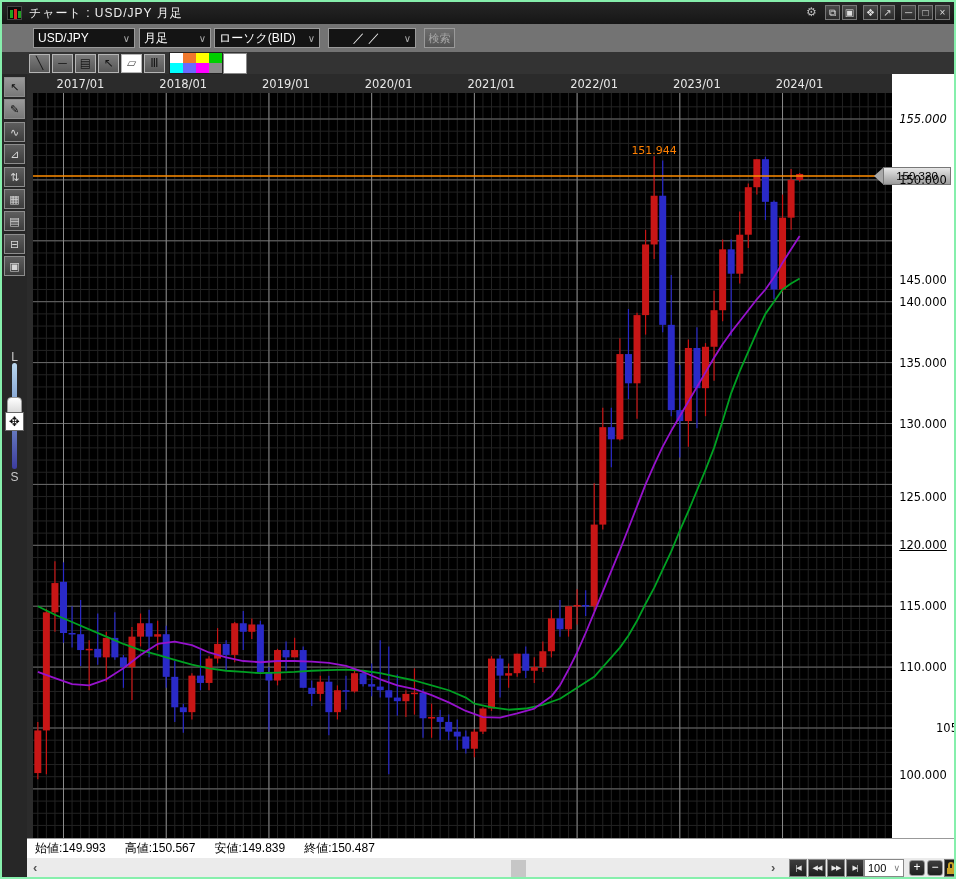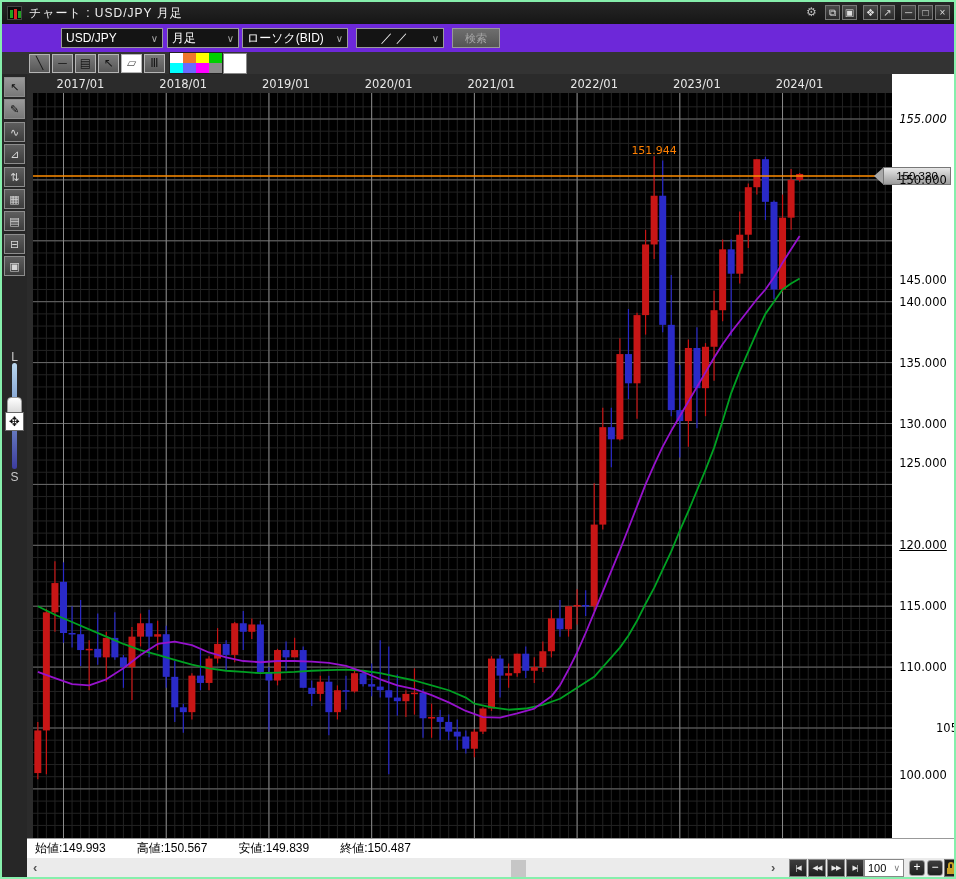--- a/index.html
+++ b/index.html
@@ -17,27 +17,27 @@
   .app-icon i { position:absolute; width:3px; }
   .title-text { letter-spacing:1px; }
   .tb-btns { position:absolute; right:4px; top:3px; display:flex; }
   .tb-btn { width:15px; height:15px; margin-left:2px; background:linear-gradient(#4a4a4a,#2a2a2a);
             border:1px solid #777; color:#ddd; font-size:10px; line-height:13px;
             text-align:center; cursor:pointer; }
   .tb-btn.noborder { border-color:transparent; background:none; color:#bbb; font-size:12px; }
   .tb-gap { margin-left:6px; }
 
   
-  .toolbar1 { position:absolute; left:0; top:22px; width:100%; height:28px; background:#6d28d9;
-              display:flex; align-items:center;padding-left:28px; }
+  .toolbar1 { position:absolute; left:0; top:22px; width:100%; height:28px; background:#737373;
+              display:flex; align-items:center; }
   .combo { height:20px; background:#141414; border:1px solid #9a9a9a; color:#fff;
            font-size:12px; display:flex; align-items:center; justify-content:space-between;
            padding:0 4px; cursor:pointer; }
   .combo .chev { color:#aaa; font-size:10px; margin-left:4px; }
-  .btn-search { height:20px; width:48px; margin-left:8px; background:linear-gradient(#6e6e6e,#545454);
+  .btn-search { height:20px; width:31px; margin-left:8px; background:linear-gradient(#6e6e6e,#545454);
                 border:1px solid #999; color:#a8a8a8; font-size:11px; text-align:center;
                 line-height:18px; }
   .toolbar2 { position:absolute; left:0; top:50px; width:100%; height:22px; background:#333;
               display:flex; align-items:center; }
   .tool2 { width:21px; height:19px; margin-right:2px; background:linear-gradient(#7c7c7c,#575757);
            border:1px solid #b5b5b5; color:#161616; font-size:12px; line-height:17px;
            text-align:center; cursor:pointer; }
   .tool2.pressed { background:#fff; color:#555; }
   .palette { display:grid; grid-template-columns:repeat(4,13px); grid-auto-rows:10px;
              margin-left:2px; border:1px solid #222; cursor:pointer; }
@@ -71,21 +71,21 @@
              border-top:9px solid transparent; border-bottom:9px solid transparent;
              border-right:10px solid #a8a8a8; }
   .price-tag .body { position:absolute; left:0; top:0; right:0; bottom:0;
              background:linear-gradient(#e6e6e6,#9c9c9c); border:1px solid #777;
              color:#000; font-size:11.5px; text-align:center; line-height:16px; }
 
   
   .ohlc-bar { position:absolute; left:25px; top:836px; width:927px; height:20px; background:#fff;
               border-top:1px solid #999; display:flex; align-items:center; color:#000;
               font-size:12px; }
-  .ohlc-bar span { margin-left:31px; }
+  .ohlc-bar span { margin-left:19px; }
   .ohlc-bar span:first-child { margin-left:8px; }
   .scroll-row { position:absolute; left:25px; top:856px; width:927px; height:21px; background:#ebebeb; }
   .sb-chev { position:absolute; top:2px; color:#555; font-size:13px; font-weight:bold; cursor:pointer; }
   .sb-thumb { position:absolute; left:484px; top:2px; width:15px; height:17px; background:#c6c6c6; cursor:grab; }
   .nav-btn { position:absolute; top:1px; width:18px; height:18px; background:linear-gradient(#3d3d3d,#1f1f1f);
              border:1px solid #888; color:#e8e8e8; font-size:7px; line-height:16px; text-align:center;
              letter-spacing:-1px; cursor:pointer; }
   .zoom-combo { position:absolute; left:837px; top:1px; width:40px; height:18px; background:#fff;
                 border:1px solid #888; color:#000; font-size:11px; display:flex;
                 align-items:center; justify-content:space-between; padding:0 3px; cursor:pointer; }
@@ -556,21 +556,21 @@
     <div class="price-tag" style="top: 93.0024px;">
       <span class="arrow"></span>
       <span class="body">150.320</span>
     </div>
   <div class="y-label" style="top: 45px; font-style: italic;">155.000</div>
       <div class="y-label" style="top: 105.9px;">150.000</div>
       <div class="y-label" style="top: 166.8px; margin-top: 39px;">145.000</div>
       <div class="y-label" style="top: 227.7px;">140.000</div>
       <div class="y-label" style="top: 288.6px;">135.000</div>
       <div class="y-label" style="top: 349.5px;">130.000</div>
-      <div class="y-label" style="top: 389px;">125.000</div>
+      <div class="y-label" style="top: 423px;">125.000</div>
       <div class="y-label" style="top: 471.3px; text-decoration: underline;">120.000</div>
       <div class="y-label" style="top: 532.2px;">115.000</div>
       <div class="y-label" style="top: 593.1px;">110.000</div>
       <div class="y-label" style="top: 654px; padding-left: 44px;">105.000</div>
       <div class="y-label" style="top: 701px;">100.000</div>
     </div>
 
   <div class="ohlc-bar" id="ohlc-bar">
       <span>始値:149.993</span>
       <span>高値:150.567</span>

